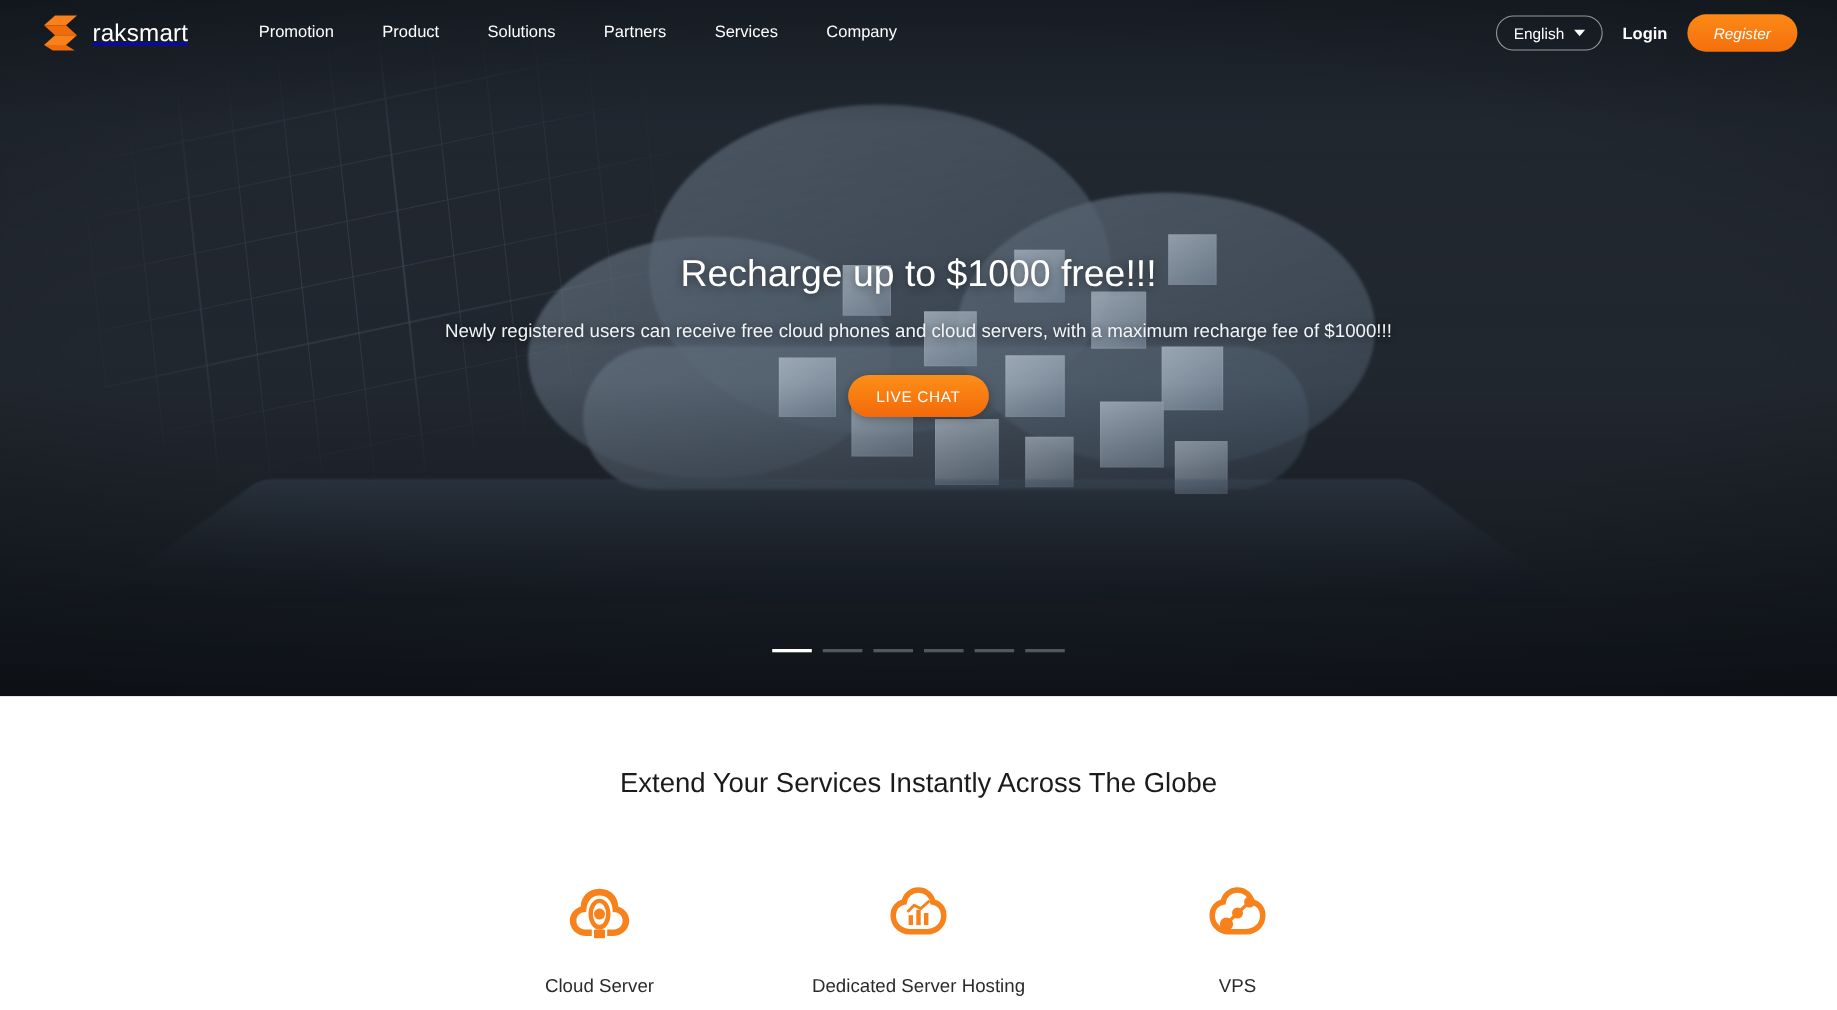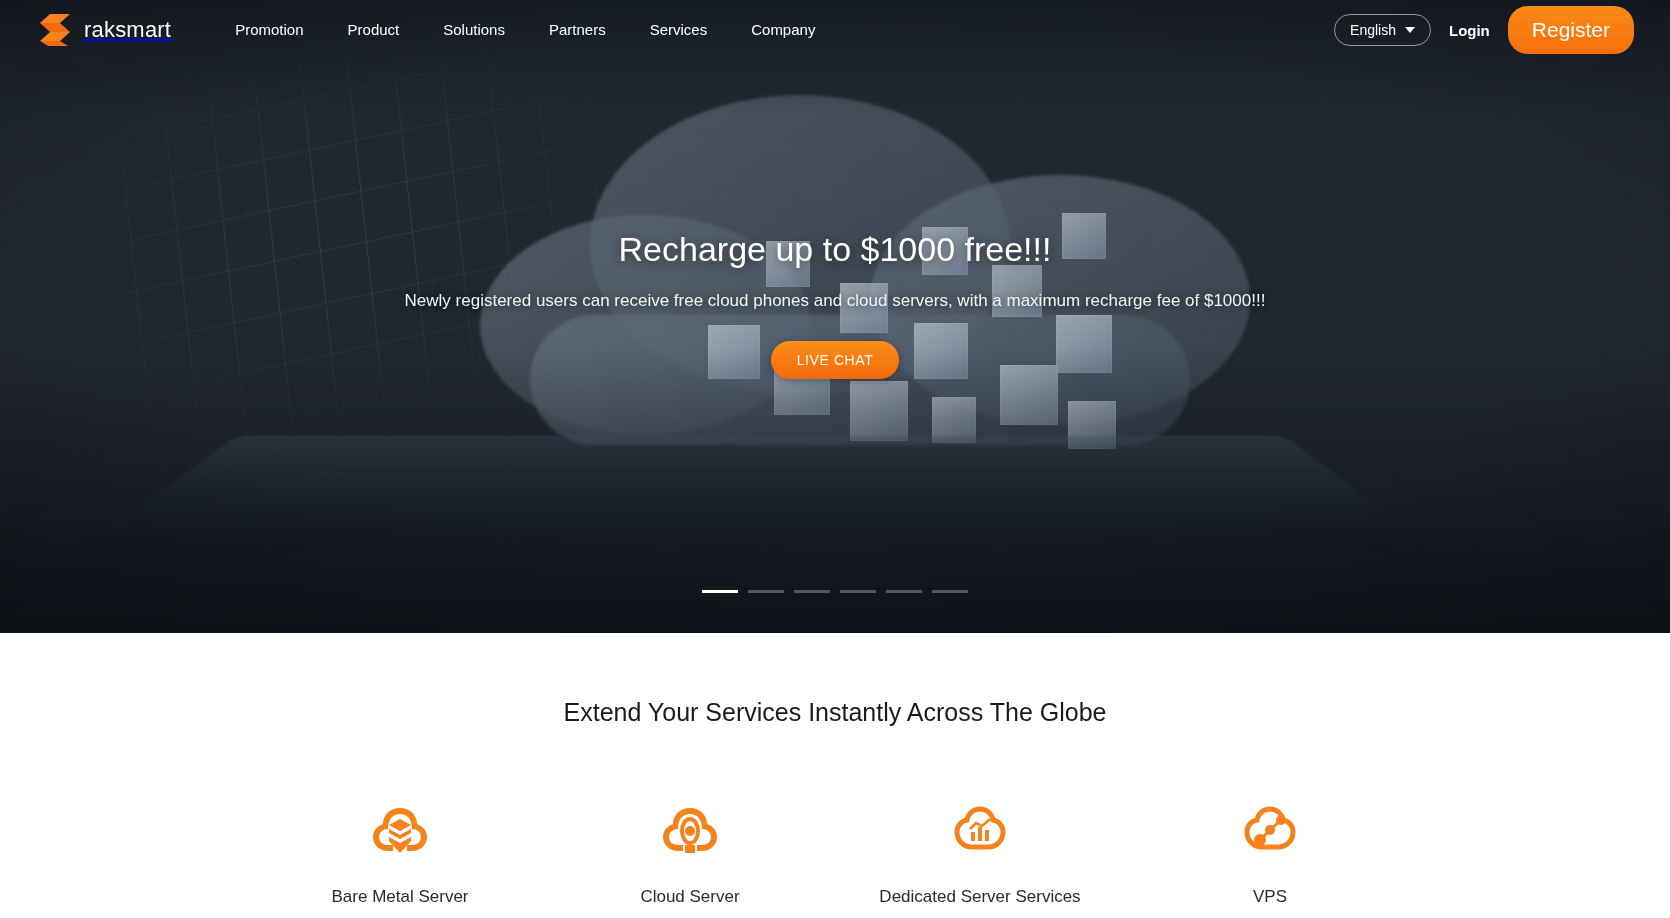--- a/index.html
+++ b/index.html
@@ -108,25 +108,26 @@
   .caret {
     width: 0; height: 0;
     border-left: 5px solid transparent;
     border-right: 5px solid transparent;
     border-top: 6px solid #ffffff;
     display: inline-block;
   }
   .login-link { color: #ffffff; font-size: 15px; text-decoration: none; font-weight: 600; }
   .btn-register {
     background: linear-gradient(180deg, #fb8a16, #f56f0c);
-    color: #ffffff; font-size: 21px;
+    color: #ffffff; font-size: 14px;
     border: none; border-radius: 20px;
-    height: 48px; padding: 0 24px;
+    height: 34px; padding: 0 24px;
     cursor: pointer;
     font-family: inherit;
+    font-style: italic;
   }
 
   
   .hero-content {
     position: absolute; left: 0; top: 0; width: 100%; height: 633px;
     display: flex; flex-direction: column; align-items: center;
     z-index: 10;
     padding-top: 230px;
   }
   .hero-title {
@@ -269,49 +270,40 @@
     <i></i>
     <i></i>
   </div>
 </section>
 
 <section class="services">
   <h2 class="services-title">Extend Your Services Instantly Across The Globe</h2>
 
   <div class="svc-grid">
 
-    <div class="svc-item">
-      <svg class="svc-icon" viewBox="0 0 62 52">
-        <path d="M31 3 C20 3 14 11 14 19 C8 21 4 26 4 32 C4 40 11 46 19 46 L24 46 L24 40 L19 40 C14 40 10 37 10 32 C10 27 14 24 19 24 C19 14 24 9 31 9 C38 9 43 14 43 24 C48 24 52 27 52 32 C52 37 48 40 43 40 L38 40 L38 46 L43 46 C51 46 58 40 58 32 C58 26 54 21 48 19 C48 11 42 3 31 3 Z" fill="#f7821b"></path>
-        <polygon points="31 14 42 20 31 26 20 20" fill="#f7821b"></polygon>
-        <polygon points="20 24 31 30 42 24 42 28 31 34 20 28" fill="#f7821b"></polygon>
-        <polygon points="20 32 31 38 42 32 42 36 31 48 20 36" fill="#f7821b"></polygon>
-      </svg>
-      <div class="svc-label">Bare Metal Server</div>
-    </div>
 
     <div class="svc-item">
       <svg class="svc-icon" viewBox="0 0 62 52">
         <path d="M31 3 C20 3 14 11 14 19 C8 21 4 26 4 32 C4 40 11 46 19 46 L24 46 L24 40 L19 40 C14 40 10 37 10 32 C10 27 14 24 19 24 C19 14 24 9 31 9 C38 9 43 14 43 24 C48 24 52 27 52 32 C52 37 48 40 43 40 L38 40 L38 46 L43 46 C51 46 58 40 58 32 C58 26 54 21 48 19 C48 11 42 3 31 3 Z" fill="#f7821b"></path>
         <ellipse cx="31" cy="26" rx="8" ry="12" fill="none" stroke="#f7821b" stroke-width="4"></ellipse>
         <circle cx="31" cy="26" r="5" fill="#f7821b"></circle>
         <rect x="26" y="40" width="10" height="8" rx="1" fill="#f7821b"></rect>
       </svg>
       <div class="svc-label">Cloud Server</div>
     </div>
 
     <div class="svc-item">
       <svg class="svc-icon" viewBox="0 0 62 52">
         <path d="M31 4 C24 4 19 9 18 15 C12 16 8 21 8 27 C8 35 14 42 23 42 L39 42 C48 42 54 35 54 27 C54 21 50 16 44 15 C43 9 38 4 31 4 Z" fill="none" stroke="#f7821b" stroke-width="5"></path>
         <rect x="22" y="27" width="4" height="9" fill="#f7821b"></rect>
         <rect x="29" y="22" width="4" height="14" fill="#f7821b"></rect>
         <rect x="36" y="25" width="4" height="11" fill="#f7821b"></rect>
         <polyline points="21,24 27,18 33,21 41,14" fill="none" stroke="#f7821b" stroke-width="2.6"></polyline>
       </svg>
-      <div class="svc-label">Dedicated Server Services</div>
+      <div class="svc-label">Dedicated Server Hosting</div>
     </div>
 
     <div class="svc-item">
       <svg class="svc-icon" viewBox="0 0 62 52">
         <path d="M31 4 C24 4 19 9 18 15 C12 16 8 21 8 27 C8 35 14 42 23 42 L39 42 C48 42 54 35 54 27 C54 21 50 16 44 15 C43 9 38 4 31 4 Z" fill="none" stroke="#f7821b" stroke-width="5"></path>
         <line x1="22" y1="34" x2="31" y2="25" stroke="#f7821b" stroke-width="3"></line>
         <line x1="31" y1="25" x2="41" y2="16" stroke="#f7821b" stroke-width="3"></line>
         <circle cx="21" cy="35" r="6" fill="#f7821b"></circle>
         <circle cx="31" cy="25" r="5" fill="#f7821b"></circle>
         <circle cx="42" cy="15" r="5" fill="#f7821b"></circle>

